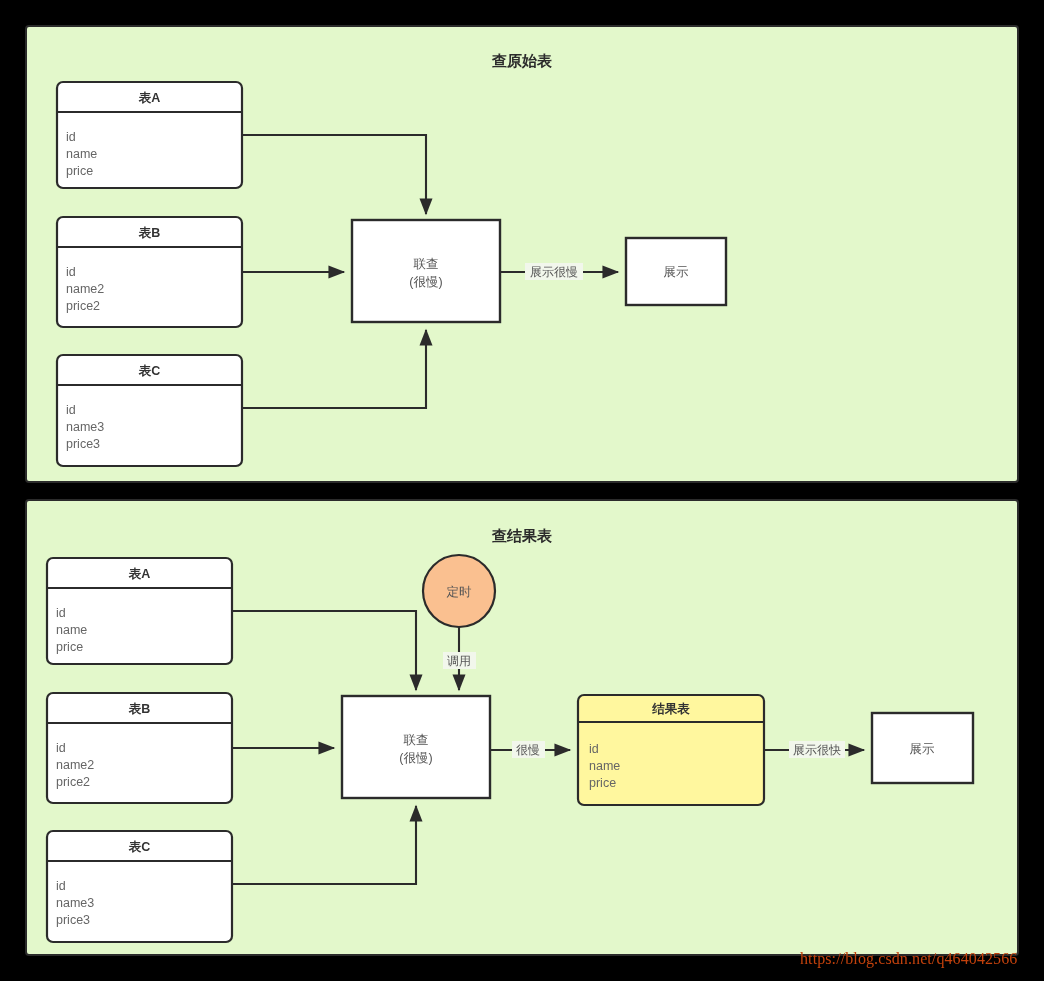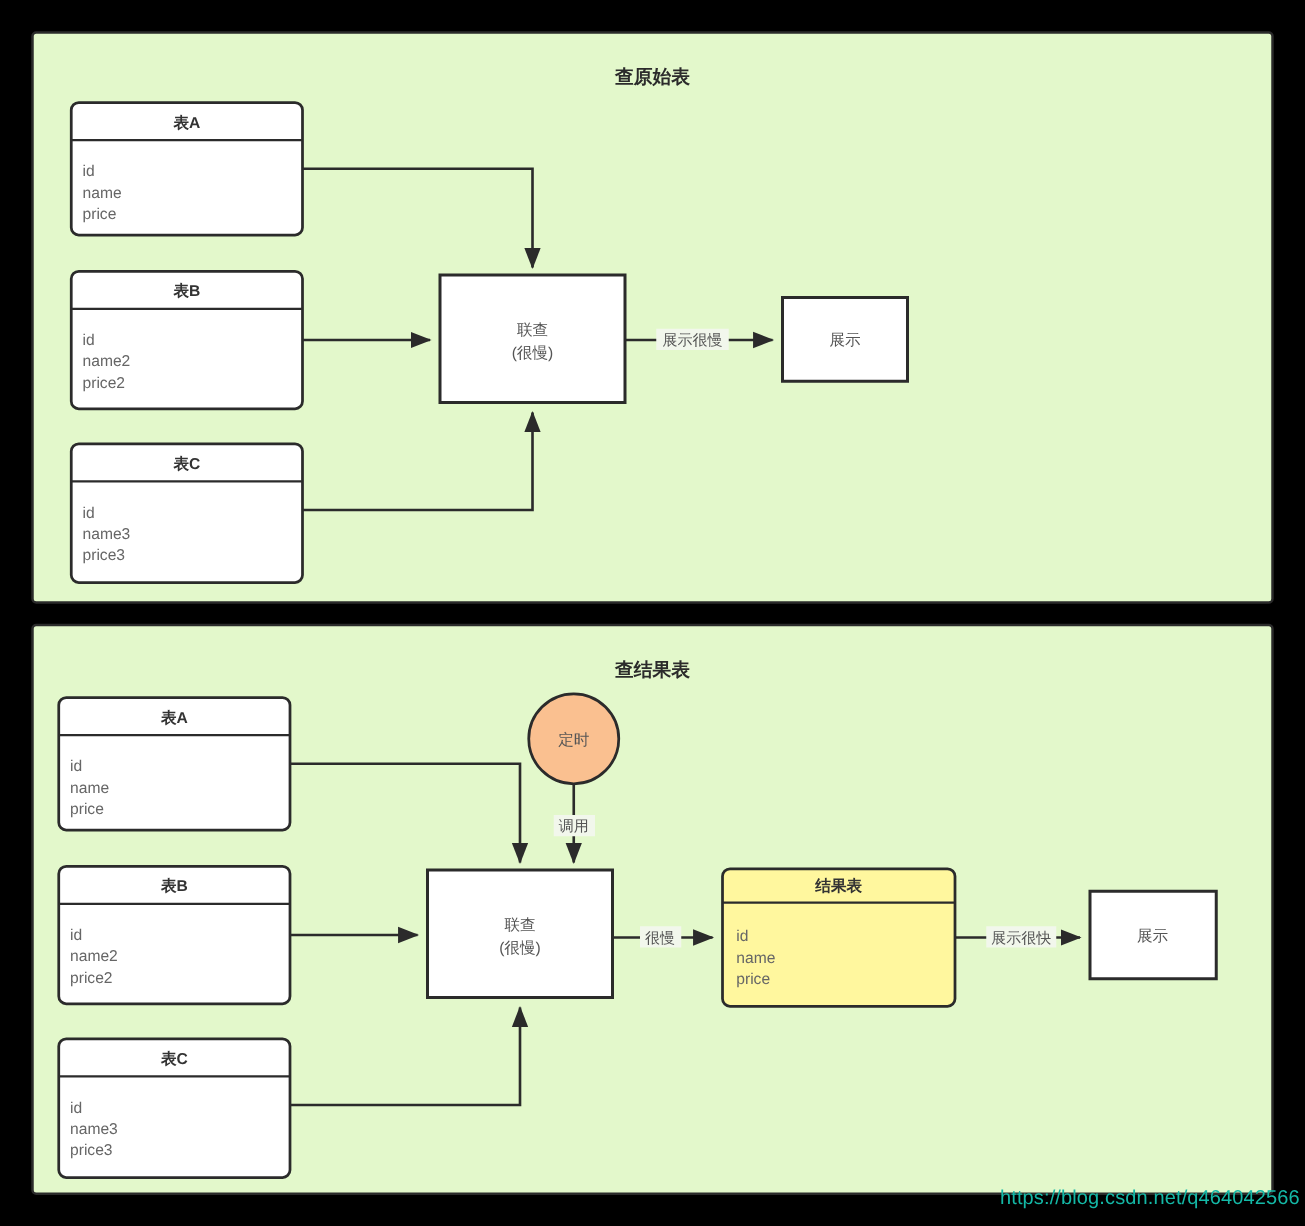--- a/index.html
+++ b/index.html
@@ -97,23 +97,23 @@
     font-family: "Liberation Sans", sans-serif;
     font-size: 12px;
     fill: #555555;
     text-anchor: middle;
   }
   .edge-label-bg {
     fill: #f2f7ec;
   }
   .watermark {
     position: absolute;
-    font-family: Liberation Sans, sans-serif;
+    font-family: Liberation Serif, serif;
     font-size: 16px;
-    color: #14b8a6;
+    color: #c2410c;
     letter-spacing: 0.1px;
     white-space: nowrap;
   }
 </style>
 </head>
 <body>
 
 <div id="stage">
 
   <svg class="diagram" viewBox="0 0 1044 981" xmlns="http://www.w3.org/2000/svg">

